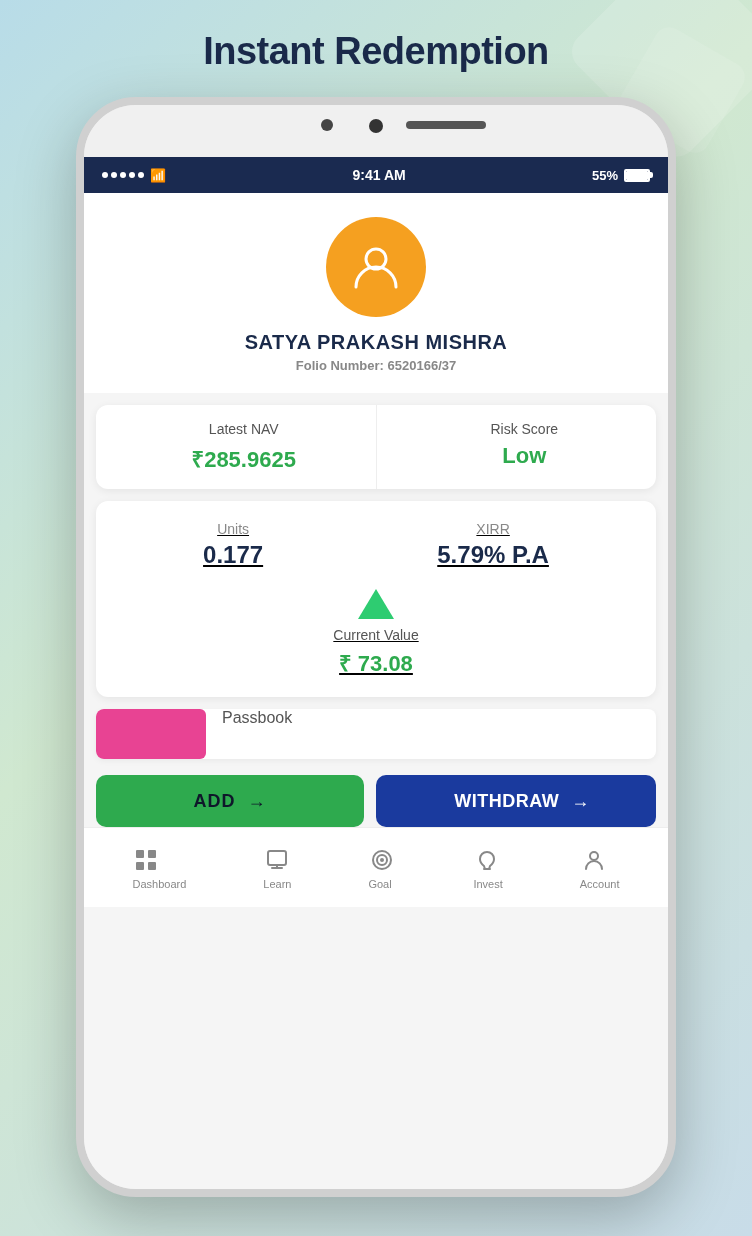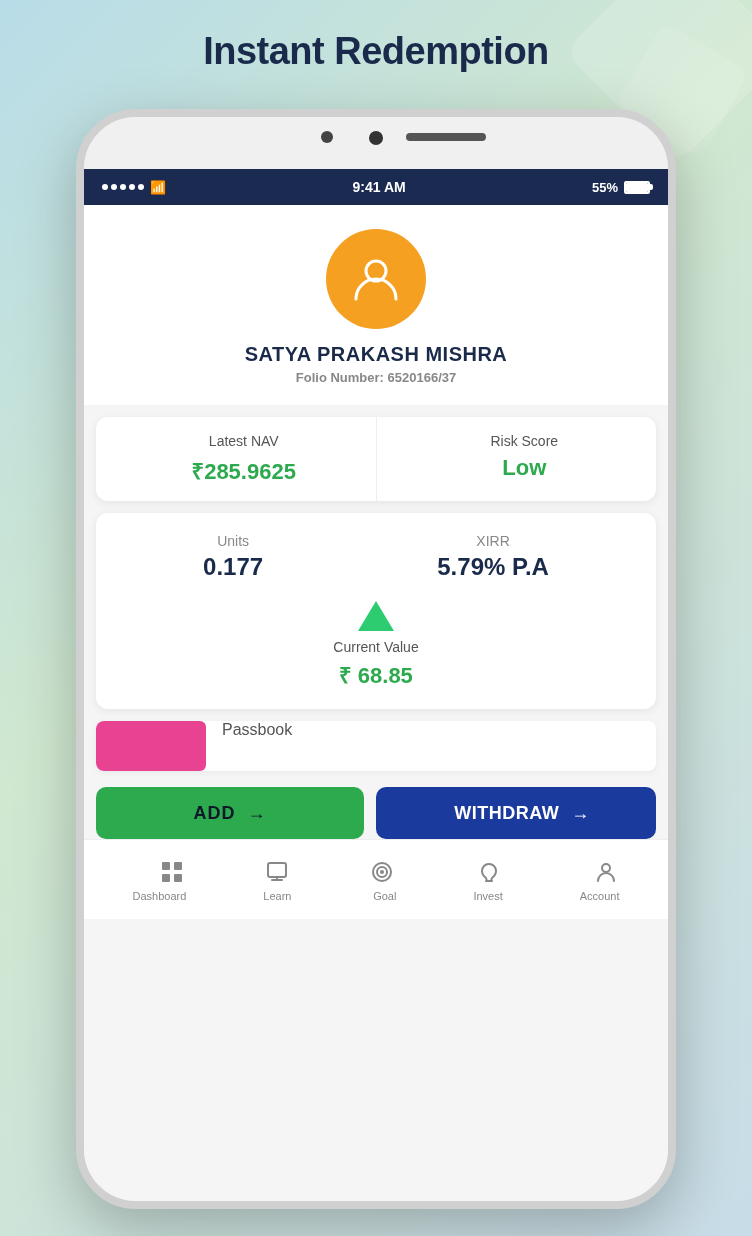--- a/index.html
+++ b/index.html
@@ -14,21 +14,21 @@
       font-family: -apple-system, BlinkMacSystemFont, 'Segoe UI', sans-serif;
       overflow: hidden;
       position: relative;
     }
 
     .page-title {
       font-size: 38px;
       font-weight: 700;
       color: #1a2a4a;
       margin-top: 30px;
-      margin-bottom: 36px;
+      margin-bottom: 24px;
       text-align: center;
       letter-spacing: -0.5px;
     }
 
     
     .deco-shape-tl {
       position: absolute;
       top: 0; right: 80px;
       width: 160px; height: 160px;
       background: rgba(255,255,255,0.15);
@@ -253,20 +253,21 @@
     }
 
     
     .units-card {
       background: white;
       width: calc(100% - 24px);
       margin: 0 12px 12px;
       border-radius: 12px;
       padding: 20px;
       box-shadow: 0 2px 8px rgba(0,0,0,0.07);
+      text-decoration: underline;
     }
 
     .units-row {
       display: flex;
       justify-content: space-around;
       margin-bottom: 20px;
     }
 
     .units-col, .xirr-col {
       display: flex;
@@ -400,21 +401,21 @@
       display: flex;
       align-items: center;
       justify-content: space-around;
       padding: 0 10px;
       flex-shrink: 0;
     }
 
     .nav-item {
       display: flex;
       flex-direction: column;
-      align-items: flex-end;
+      align-items: flex-start;
       gap: 4px;
       cursor: pointer;
     }
 
     .nav-icon {
       width: 28px; height: 28px;
       display: flex;
       align-items: center;
       justify-content: center;
     }
@@ -494,21 +495,21 @@
           <span class="units-value">0.177</span>
         </div>
         <div class="xirr-col">
           <span class="xirr-label">XIRR</span>
           <span class="xirr-value">5.79% P.A</span>
         </div>
       </div>
       <div class="current-value-section">
         <div class="triangle-up"></div>
         <span class="current-label">Current Value</span>
-        <span class="current-value">₹ 68.85</span>
+        <span class="current-value">₹ 73.08</span>
       </div>
     </div>
 
     <div class="passbook-row">
       <div class="passbook-pink"></div>
       <span class="passbook-label">Passbook</span>
     </div>
 
     <div class="action-buttons">
       <button class="btn-add">

